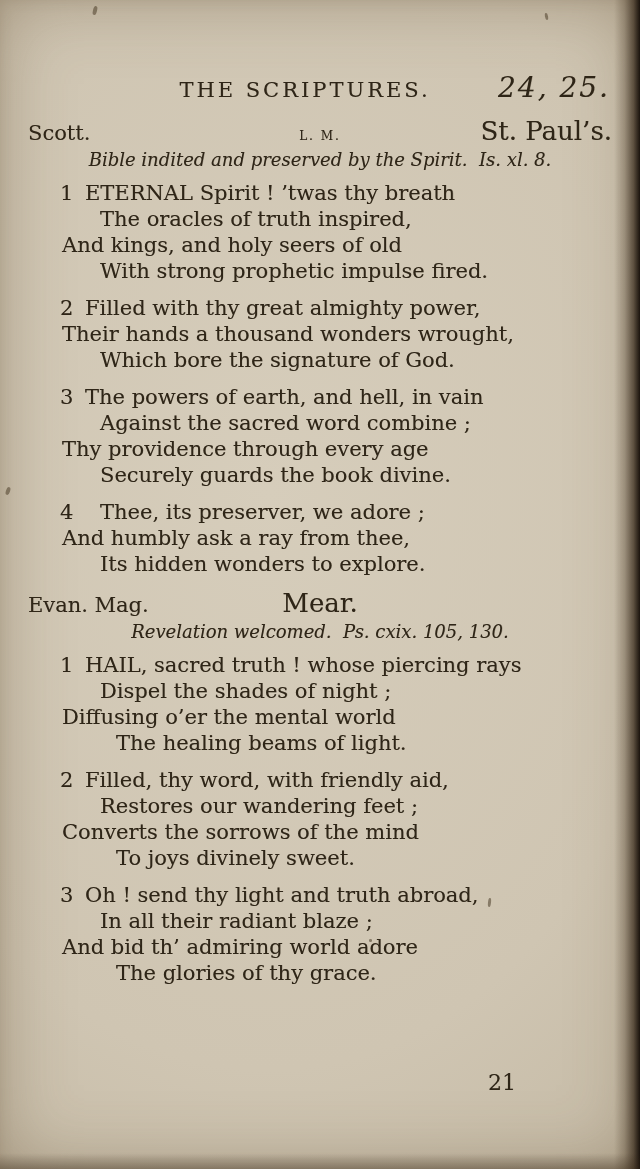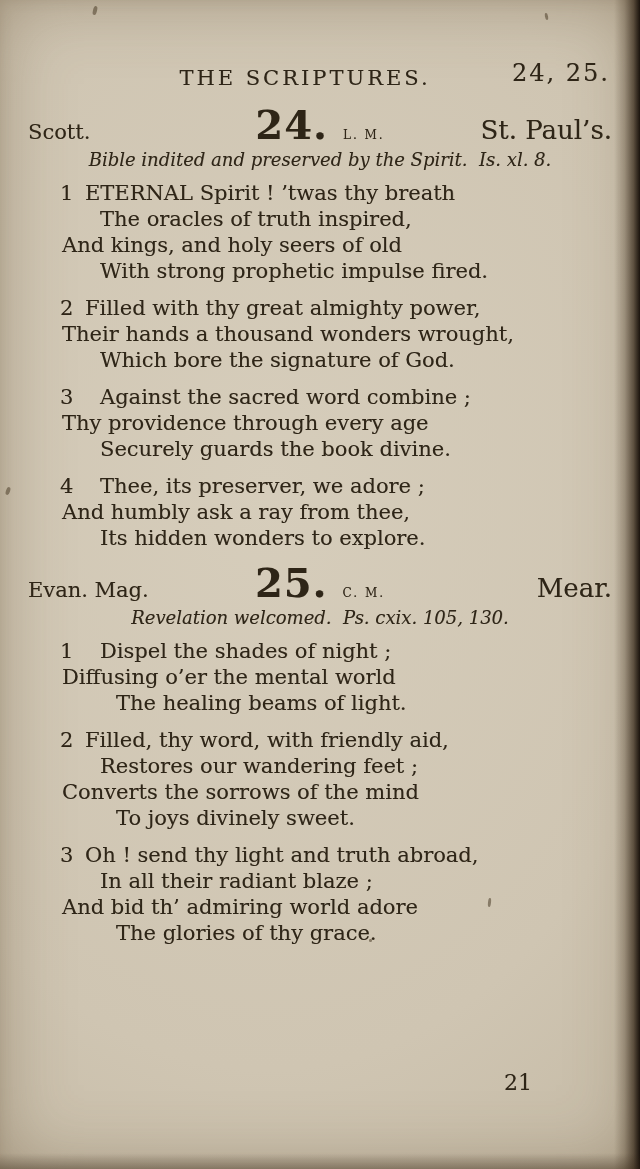--- a/index.html
+++ b/index.html
@@ -6,21 +6,21 @@
   html, body { margin: 0; padding: 0; }
   body {
     width: 640px; height: 1169px;
     overflow: hidden;
     background: #a99d87;
     font-family: "DejaVu Serif", "Liberation Serif", serif;
   }
   .page {
     position: relative;
     width: 640px; height: 1169px;
-    padding: 0 28px;
+    padding: 12px 28px;
     color: #2e2517;
     background: radial-gradient(ellipse 120% 90% at 42% 42%,
       #d6cdbb 0%, #cfc5b2 55%, #c3b8a3 85%, #b1a58f 100%);
     overflow: hidden;
     text-shadow: 0.3px 0.3px 0 rgba(46,37,23,0.30);
   }
   .vignette {
     position: absolute; inset: 0; pointer-events: none; z-index: 5;
     box-shadow: inset 0 0 70px rgba(96,75,48,0.38), inset 0 0 14px rgba(96,75,48,0.16);
   }
@@ -36,21 +36,21 @@
     pointer-events: none; z-index: 6;
     background: linear-gradient(to bottom, rgba(58,42,24,0) 0%, rgba(50,36,20,0.35) 100%);
   }
   .running-head { position: relative; height: 104px; }
   .rh-title {
     position: absolute; left: 0; right: 30px; top: 66px;
     text-align: center; font-size: 21px; letter-spacing: 3px;
   }
   .rh-nums {
     position: absolute; right: 2px; top: 59px;
-    font-size: 24px; letter-spacing: 2px;
+    font-size: 28px; letter-spacing: 2px; font-style: italic;
   }
   .hymn { margin-top: 0; }
   .hymn-25 { margin-top: 5px; }
   .hymn-head {
     display: grid;
     grid-template-columns: 1fr auto 1fr;
     align-items: baseline;
   }
   .author { justify-self: start; font-size: 21px; }
   .center-group { justify-self: center; display: inline-flex; align-items: baseline; gap: 15px; }
@@ -63,21 +63,21 @@
   }
   .verse { margin: 0 0 11px 32px; font-size: 21px; line-height: 26px; }
   .vline { white-space: nowrap; }
   .l1 { position: relative; padding-left: 25px; }
   .vnum { position: absolute; left: 0; }
   .l2 { padding-left: 40px; }
   .l3 { padding-left: 2px; }
   .l4 { padding-left: 40px; }
   .hymn-cm .l4 { padding-left: 56px; }
   .page-number {
-    position: absolute; top: 1070px; right: 108px;
+    position: absolute; top: 1070px; right: 124px;
     font-size: 22px; z-index: 4;
   }
   .speck {
     position: absolute; background: rgba(62,47,27,0.5);
     border-radius: 45%; z-index: 3; pointer-events: none;
   }
   .spk1 { left: 93px; top: 6px;  width: 4px; height: 9px; transform: rotate(14deg); }
   .spk2 { left: 545px; top: 13px; width: 3px; height: 7px; transform: rotate(-10deg); }
   .spk3 { left: 6px;  top: 487px; width: 4px; height: 8px; transform: rotate(18deg); }
   .spk4 { left: 488px; top: 898px; width: 3px; height: 9px; transform: rotate(6deg); }
@@ -100,21 +100,20 @@
 
   <header class="running-head">
     <span class="rh-title">THE SCRIPTURES.</span>
     <span class="rh-nums">24, 25.</span>
   </header>
 
   <section class="hymn hymn-24">
     <div class="hymn-head">
       <span class="author">Scott.</span>
       <span class="center-group">
-        <span class="hymn-number">24.</span>
         <span class="meter">L. M.</span>
       </span>
       <span class="tune">St. Paul’s.</span>
     </div>
     <div class="subtitle">Bible indited and preserved by the Spirit.  Is. xl. 8.</div>
 
     <div class="verse">
       <div class="vline l1">
         <span class="vnum">1</span><span class="vtext">ETERNAL Spirit ! ’twas thy breath</span>
       </div>
@@ -126,51 +125,47 @@
     <div class="verse">
       <div class="vline l1">
         <span class="vnum">2</span><span class="vtext">Filled with thy great almighty power,</span>
       </div>
       <div class="vline l3">Their hands a thousand wonders wrought,</div>
       <div class="vline l4">Which bore the signature of God.</div>
     </div>
 
     <div class="verse">
       <div class="vline l1">
-        <span class="vnum">3</span>
+        <span class="vnum">3</span><span class="vtext">The powers of earth, and hell, in vain</span>
       </div>
       <div class="vline l2">Against the sacred word combine ;</div>
       <div class="vline l3">Thy providence through every age</div>
       <div class="vline l4">Securely guards the book divine.</div>
     </div>
 
     <div class="verse">
       <div class="vline l1">
         <span class="vnum">4</span>
       </div>
       <div class="vline l2">Thee, its preserver, we adore ;</div>
       <div class="vline l3">And humbly ask a ray from thee,</div>
       <div class="vline l4">Its hidden wonders to explore.</div>
     </div>
   </section>
 
   <section class="hymn hymn-25 hymn-cm">
     <div class="hymn-head">
       <span class="author">Evan. Mag.</span>
-      <span class="center-group">
-        <span class="hymn-number">25.</span>
-        <span class="meter">C. M.</span>
-      </span>
       <span class="tune">Mear.</span>
     </div>
     <div class="subtitle">Revelation welcomed.  Ps. cxix. 105, 130.</div>
 
     <div class="verse">
       <div class="vline l1">
-        <span class="vnum">1</span>
+        <span class="vnum">1</span><span class="vtext">HAIL, sacred truth ! whose piercing rays</span>
       </div>
       <div class="vline l2">Dispel the shades of night ;</div>
       <div class="vline l3">Diffusing o’er the mental world</div>
       <div class="vline l4">The healing beams of light.</div>
     </div>
 
     <div class="verse">
       <div class="vline l1">
         <span class="vnum">2</span><span class="vtext">Filled, thy word, with friendly aid,</span>
       </div>

